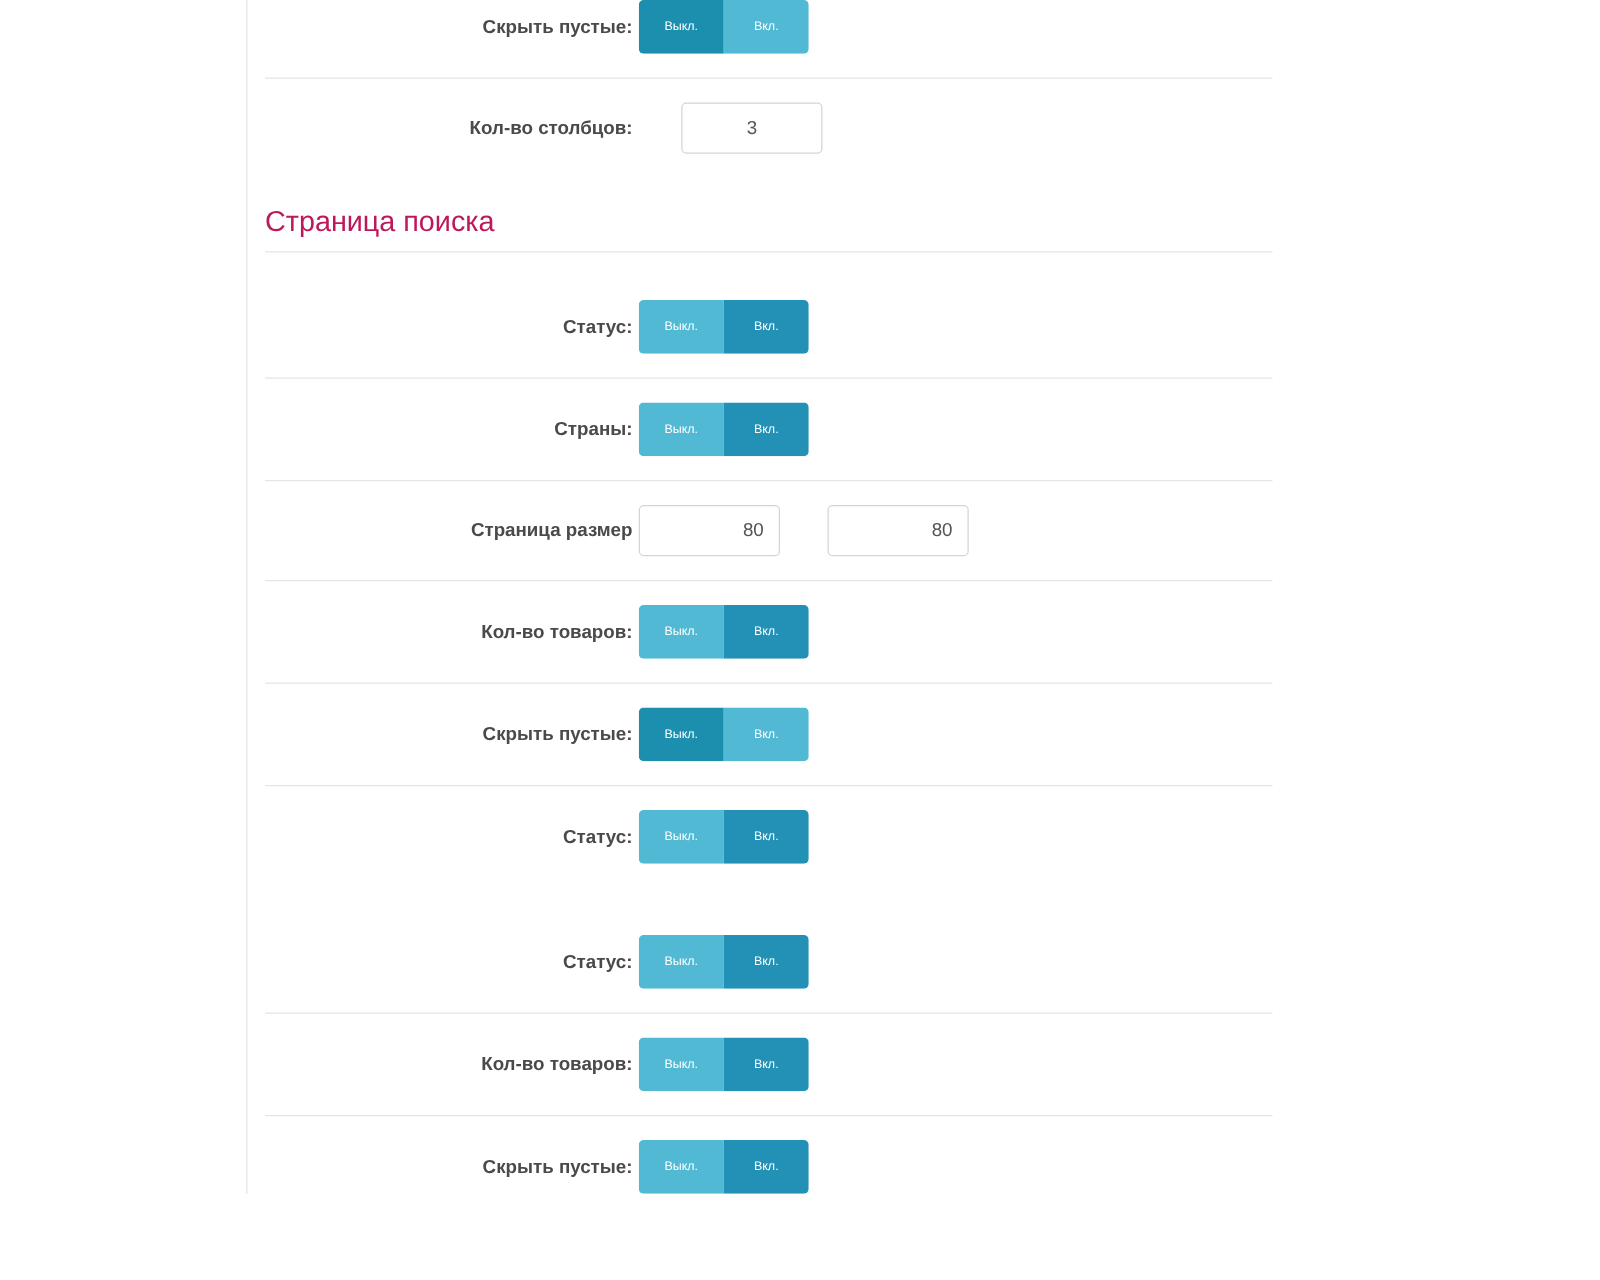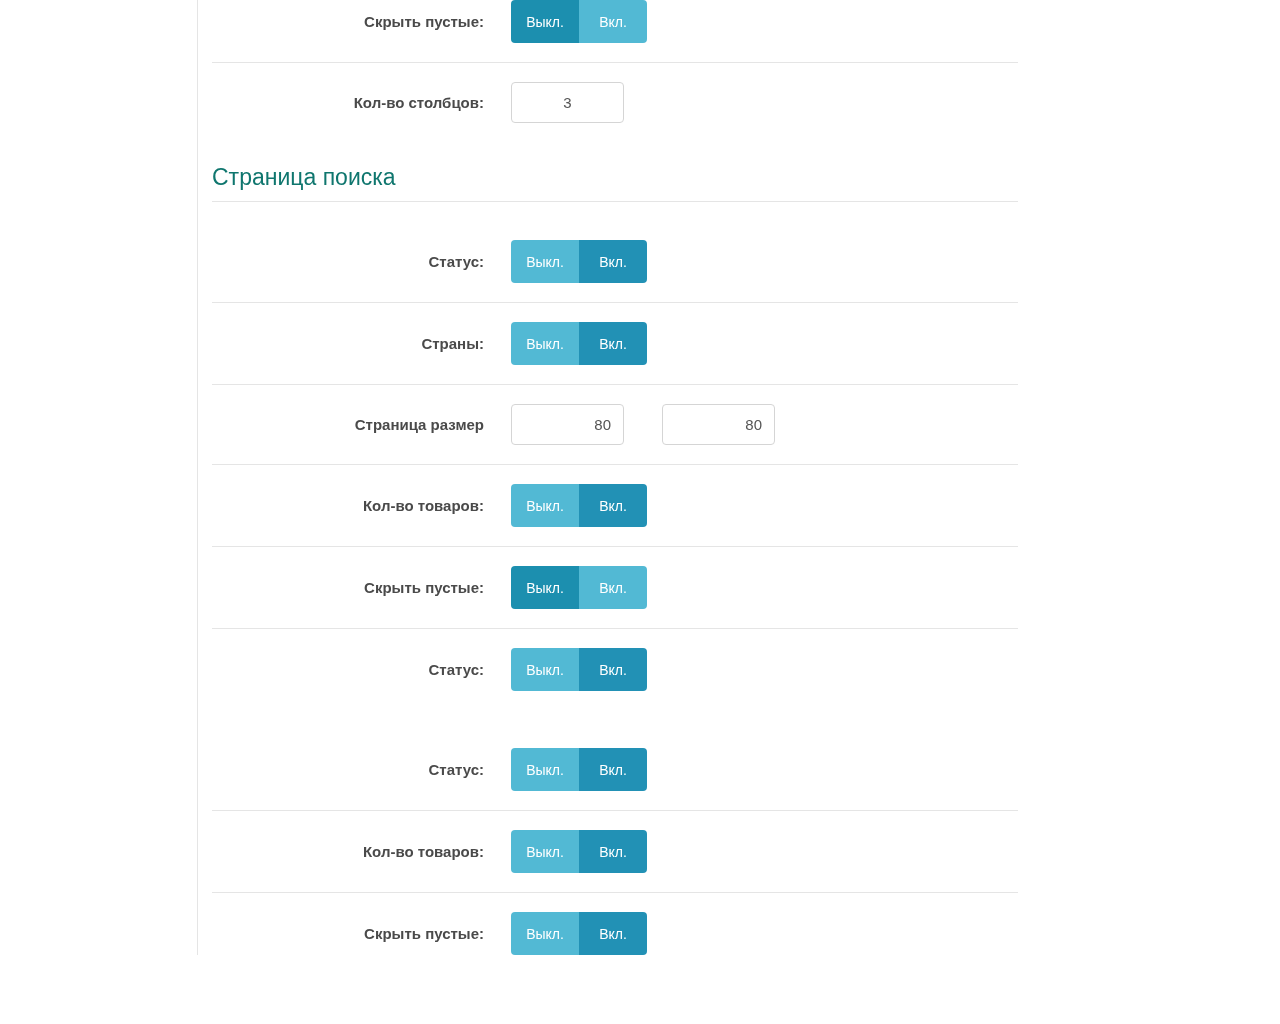--- a/index.html
+++ b/index.html
@@ -25,21 +25,21 @@
       align-items: center;
       padding: 19px 0;
       border-bottom: 1px solid #e5e5e5;
     }
     .form-row.first {
       padding-top: 0;
     }
     .label-col {
       width: 299px;
       text-align: right;
-      padding-right: 27px;
+      padding-right: 5px;
       color: #4a4a4a;
       font-size: 15px;
       font-weight: 600;
     }
     .control-col {
       flex: 1;
       display: flex;
       gap: 38px;
     }
     .toggle {
@@ -47,21 +47,21 @@
       border-radius: 4px;
       overflow: hidden;
       height: 43px;
     }
     .toggle-btn {
       display: flex;
       align-items: center;
       justify-content: center;
       padding: 0 14px;
       color: #fff;
-      font-size: 14px;
+      font-size: 10px;
       cursor: pointer;
       border: none;
       outline: none;
       min-width: 68px;
     }
     
     .toggle.state-off .toggle-btn.off {
       background: #1c8faf;
     }
     .toggle.state-off .toggle-btn.on {
@@ -82,42 +82,42 @@
       padding: 0 12px;
       font-size: 15px;
       color: #555;
       text-align: right;
     }
     .input-num.centered {
       text-align: center;
     }
     .section-heading {
       font-size: 23px;
-      color: #0f766e;
+      color: #be185d;
       font-weight: 400;
       padding: 22px 0 10px 0;
       border-bottom: 1px solid #e5e5e5;
     }
   </style>
 </head>
 <body>
 
 <div class="page-wrap">
 
   <div class="form-row first">
     <div class="label-col">Скрыть пустые:</div>
     <div class="control-col">
       <div class="toggle state-off">
         <button class="toggle-btn off">Выкл.</button>
         <button class="toggle-btn on">Вкл.</button>
       </div>
     </div>
   </div>
 
-  <div class="form-row" style="border-bottom:none;">
+  <div class="form-row" style="border-bottom:none;gap:34px;">
     <div class="label-col">Кол-во столбцов:</div>
     <div class="control-col">
       <input class="input-num centered" value="3" style="">
     </div>
   </div>
 
   <h3 class="section-heading">Страница поиска</h3>
 
   <div class="form-row" style="padding-top:38px;">
     <div class="label-col">Статус:</div>

